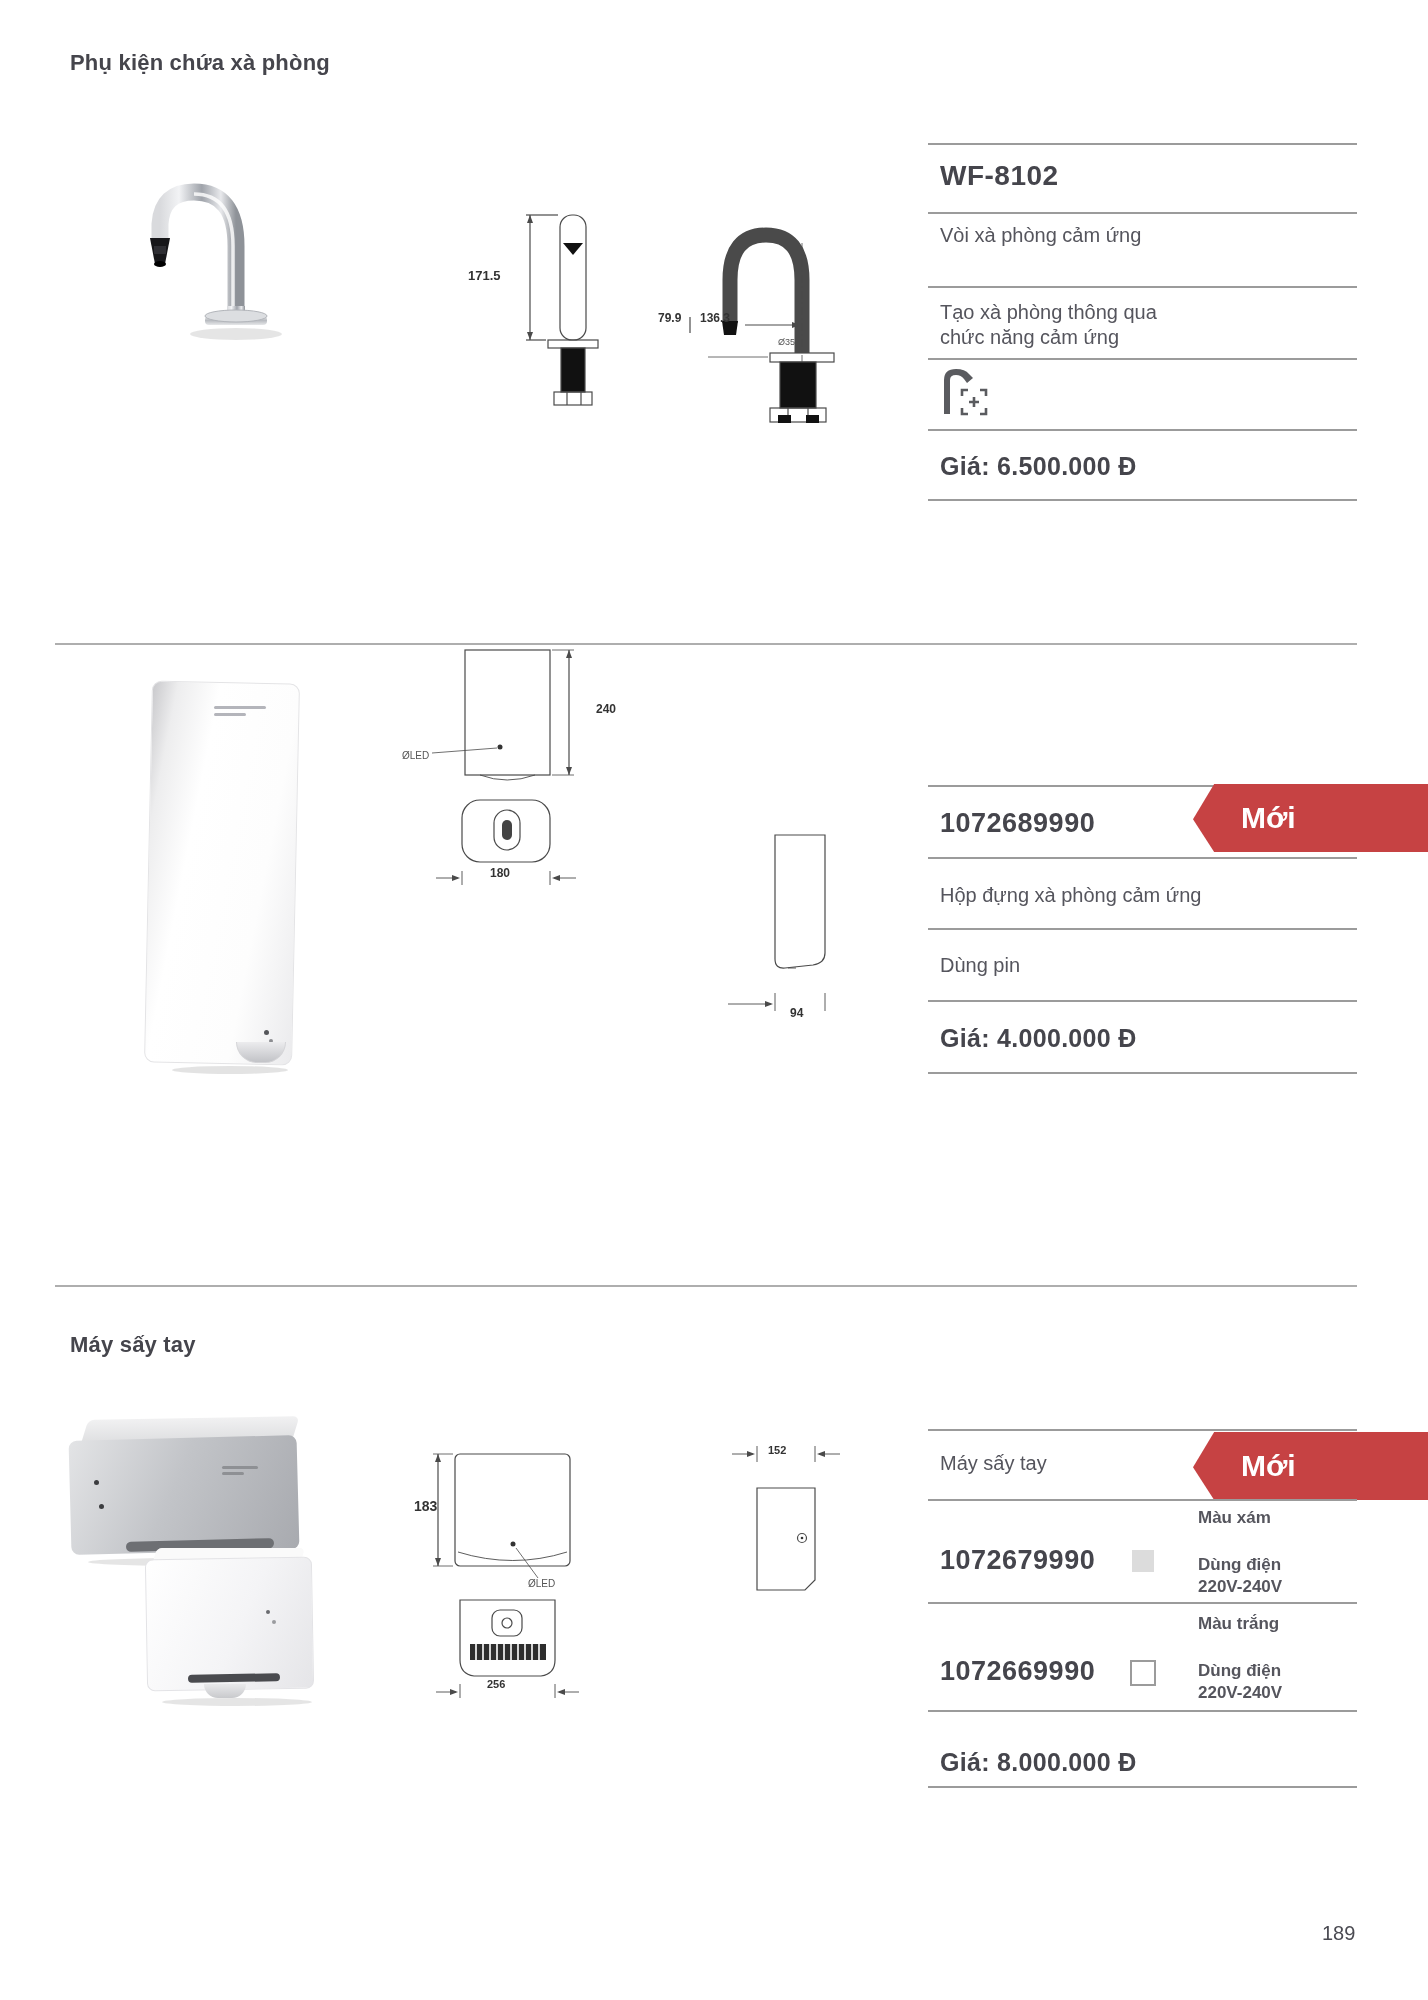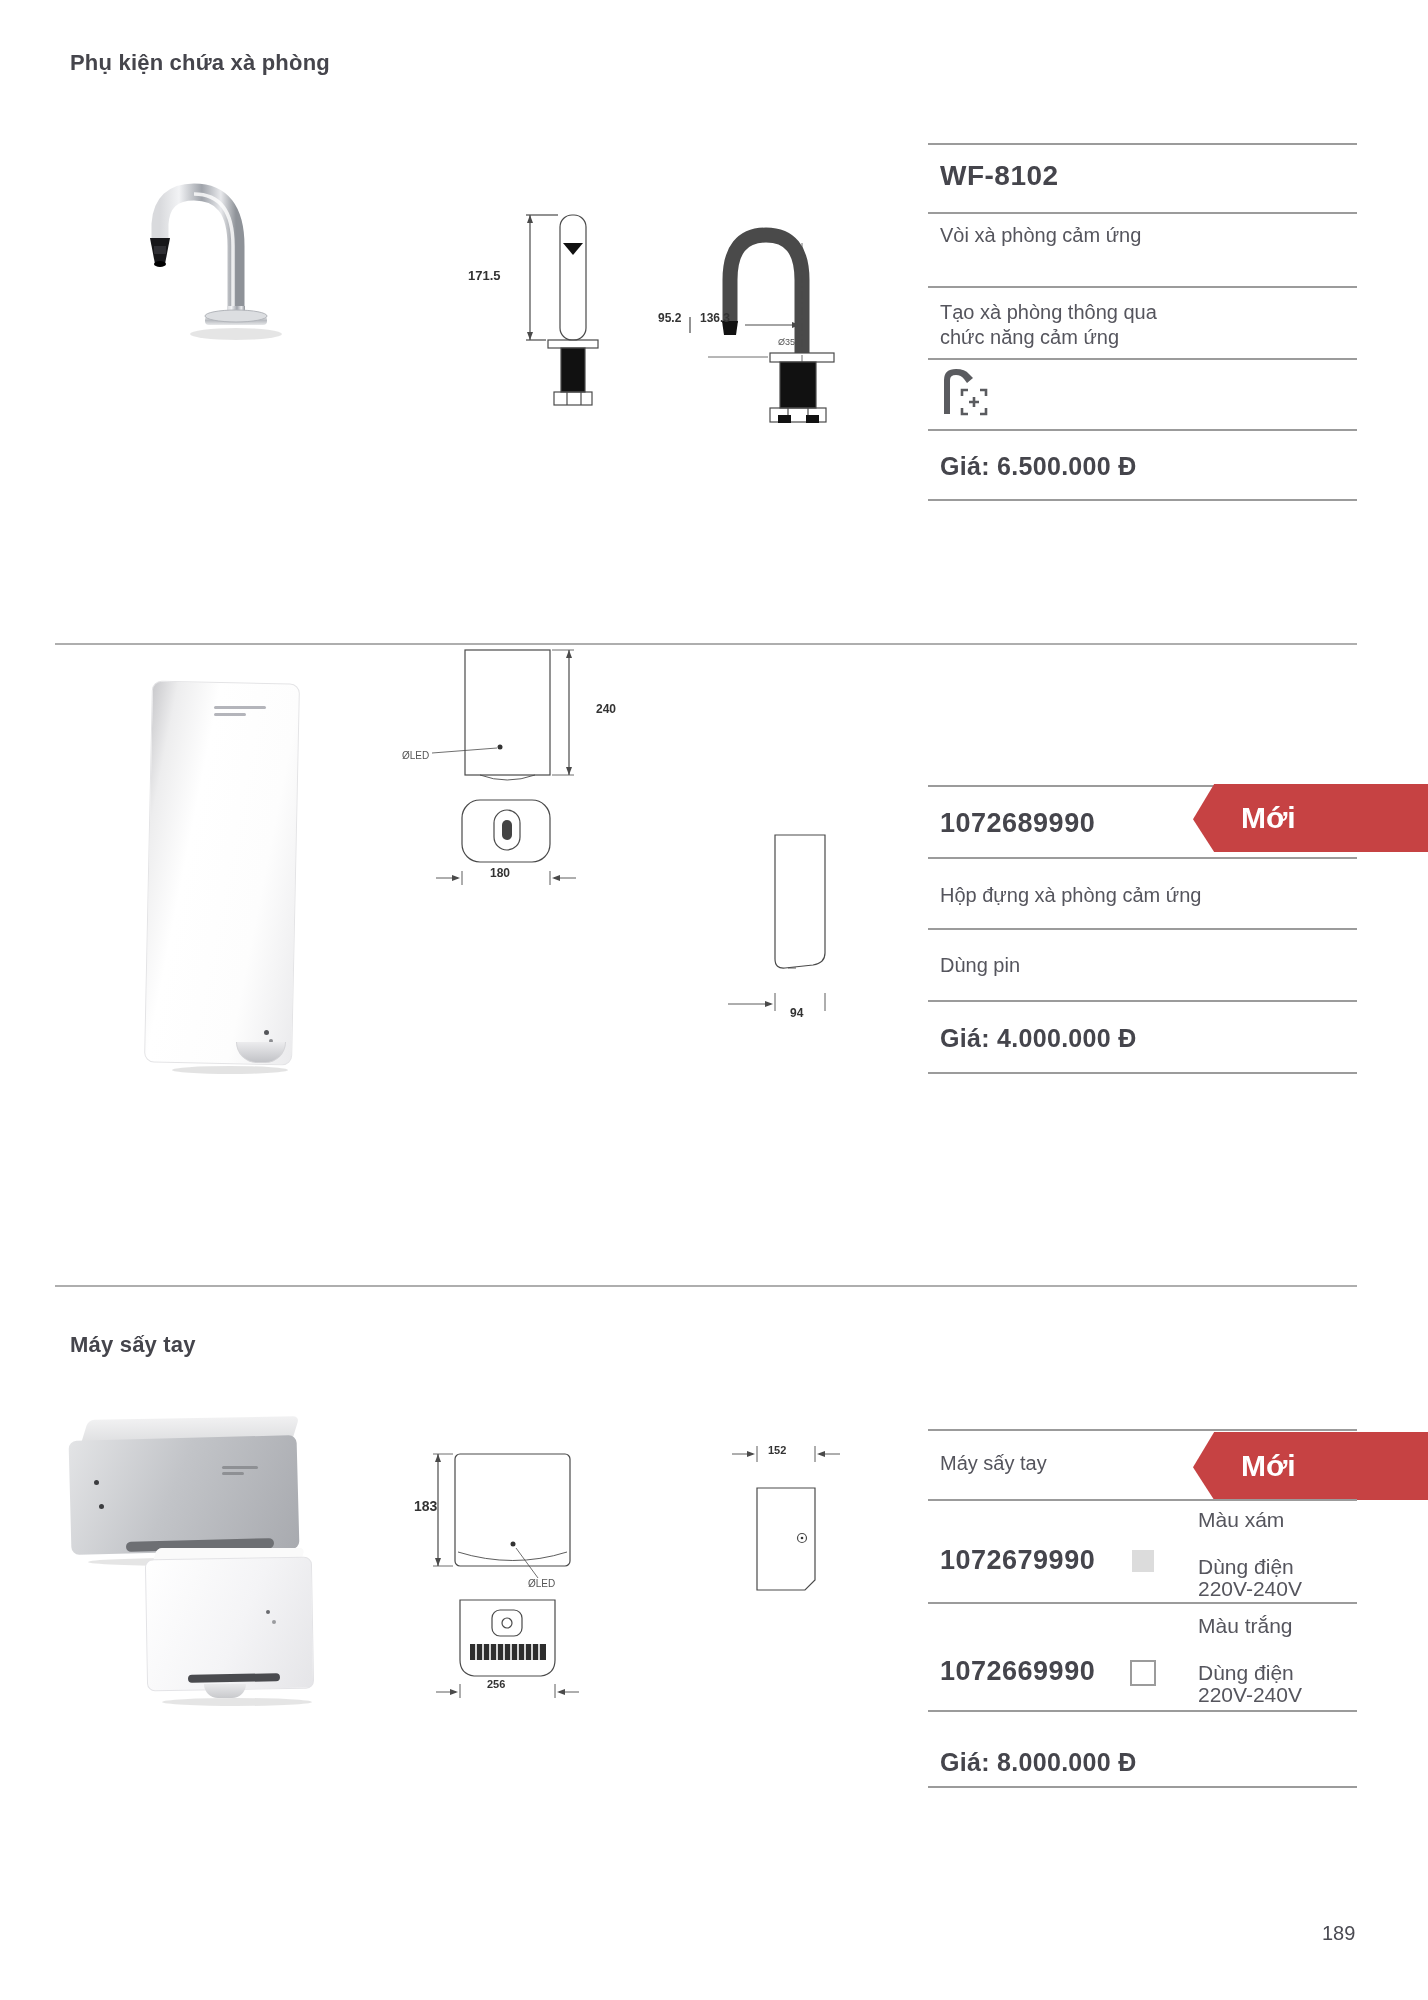--- a/index.html
+++ b/index.html
@@ -2,21 +2,21 @@
 <html><head>
 <meta charset="utf-8">
 <style>
   html,body{margin:0;padding:0;background:#ffffff;}
   body{width:1428px;height:2000px;position:relative;font-family:"Liberation Sans",sans-serif;color:#45454c;overflow:hidden;}
   .abs{position:absolute;}
   .sec-title{font-size:22px;font-weight:700;color:#45454c;letter-spacing:.2px;}
   .t-code{font-size:27px;font-weight:700;color:#45454c;letter-spacing:.5px;}
   .t-title{font-size:28px;font-weight:700;color:#45454c;letter-spacing:.5px;}
   .t-desc{font-size:20px;font-weight:400;color:#55555d;}
-  .t-small{font-size:21px;font-weight:400;color:#55555d;}
+  .t-small{font-size:17px;font-weight:700;color:#55555d;}
   .t-price{font-size:25px;font-weight:700;color:#45454c;letter-spacing:.3px;}
   .hline{position:absolute;height:2px;background:#9b9b9b;left:928px;width:429px;}
   .sepline{position:absolute;height:2px;background:#aeaeae;left:55px;width:1302px;}
   .badge{position:absolute;left:1193px;width:235px;height:68px;background:#c64243;
          clip-path:polygon(0 52%,9% 0,100% 0,100% 100%,9% 100%);
          display:flex;align-items:center;}
   .badge span{color:#ffffff;font-size:30px;font-weight:600;padding-left:48px;}
   .dim{position:absolute;font-weight:700;color:#333;font-size:12px;}
   .dim-sm{position:absolute;font-weight:400;color:#555;font-size:9px;}
   .swatch{position:absolute;width:22px;height:22px;}
@@ -85,21 +85,21 @@
     <line x1="268" y1="162" x2="328" y2="162" stroke-width="0.8"></line>
     <rect x="340" y="167" width="36" height="46" fill="#111"></rect>
     <rect x="330" y="213" width="56" height="14"></rect>
     <line x1="348" y1="213" x2="348" y2="227"></line>
       <line x1="368" y1="213" x2="368" y2="227"></line>
     <rect x="338" y="220" width="13" height="8" fill="#111" stroke="none"></rect>
     <rect x="366" y="220" width="13" height="8" fill="#111" stroke="none"></rect>
   </svg>
 </div>
 <span class="dim" style="left:468px;top:268px;font-size:13px;">171.5</span>
-<span class="dim" style="left:658px;top:311px;">95.2</span>
+<span class="dim" style="left:658px;top:311px;">79.9</span>
 <span class="dim" style="left:700px;top:311px;">136.3</span>
 <span class="dim-sm" style="left:778px;top:337px;">Ø35</span>
 
 <div class="hline" style="top:143px;"></div>
 <div class="abs t-title" style="left:940px;top:160px;">WF-8102</div>
 <div class="hline" style="top:212px;"></div>
 <div class="abs t-desc" style="left:940px;top:224px;">Vòi xà phòng cảm ứng</div>
 <div class="hline" style="top:286px;"></div>
 <div class="abs t-desc" style="left:940px;top:301px;">Tạo xà phòng thông qua</div>
 <div class="abs t-desc" style="left:940px;top:326px;">chức năng cảm ứng</div>

